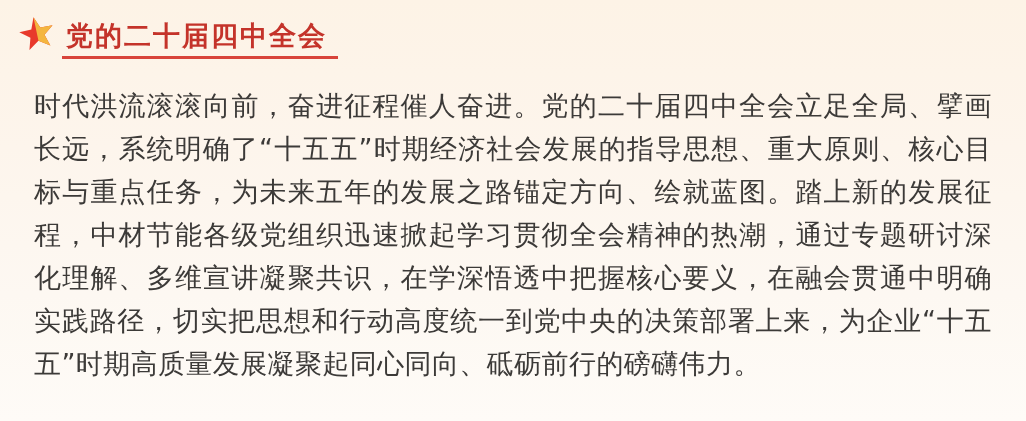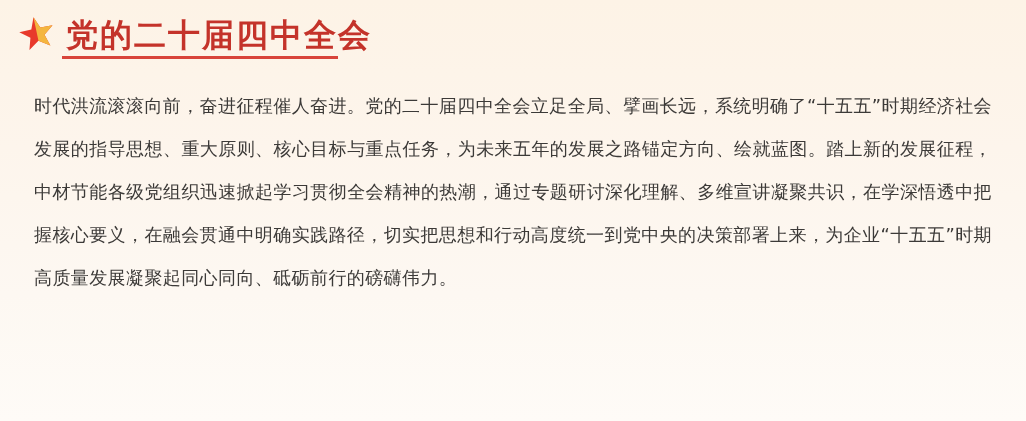--- a/index.html
+++ b/index.html
@@ -32,39 +32,39 @@
   }
   .star-icon {
     width: 46px;
     height: 44px;
     flex: 0 0 auto;
     display: block;
     margin-right: 6px;
   }
   .header-title {
     font-family: "DejaVu Sans", "Liberation Sans", sans-serif;
-    font-size: 32px;
+    font-size: 27px;
     font-weight: bold;
     color: #c4332a;
     letter-spacing: 2px;
     line-height: 1;
     white-space: nowrap;
   }
   .title-rule {
     position: absolute;
     left: 62px;
     top: 56px;
     width: 276px;
     height: 3px;
     background: #d8443a;
   }
   .body-text {
     margin: 32px 34px 0 34px;
     font-family: "DejaVu Sans", "Liberation Sans", sans-serif;
-    font-size: 18px;
+    font-size: 27px;
     line-height: 43px;
     color: #3c3a38;
     text-align: justify;
     text-justify: inter-ideograph;
     letter-spacing: 0.4px;
   }
 </style>
 </head>
 <body>
 

